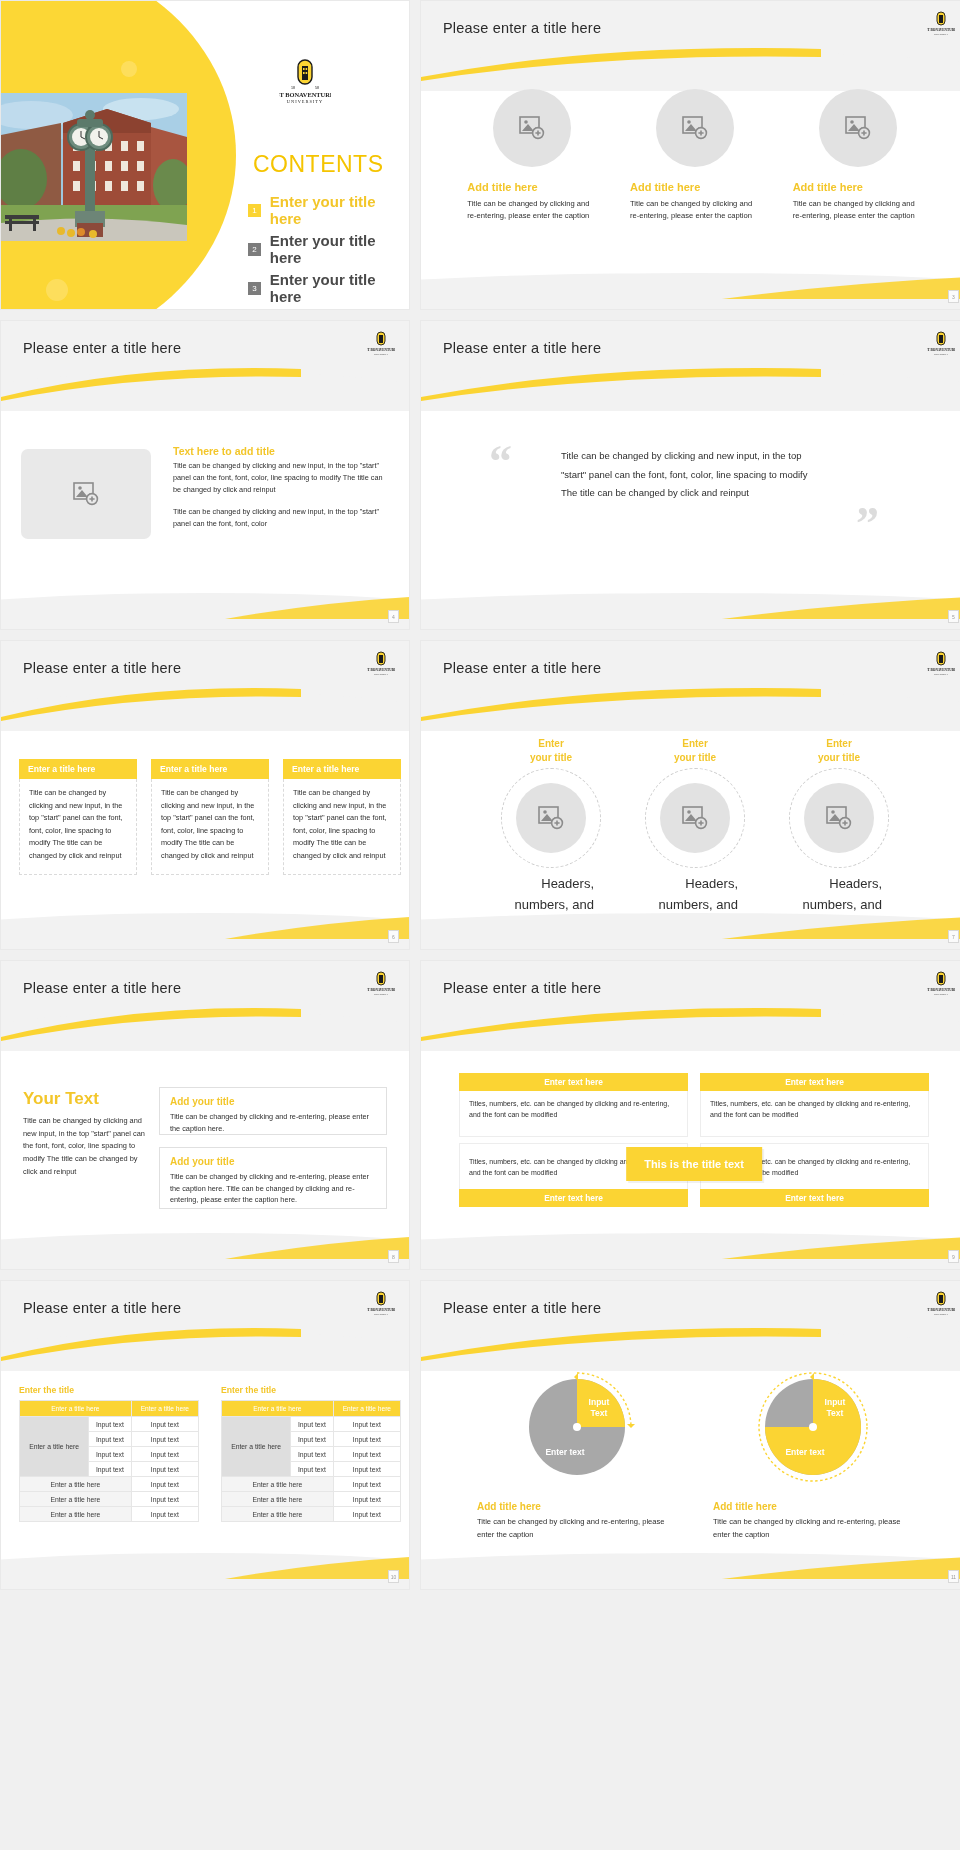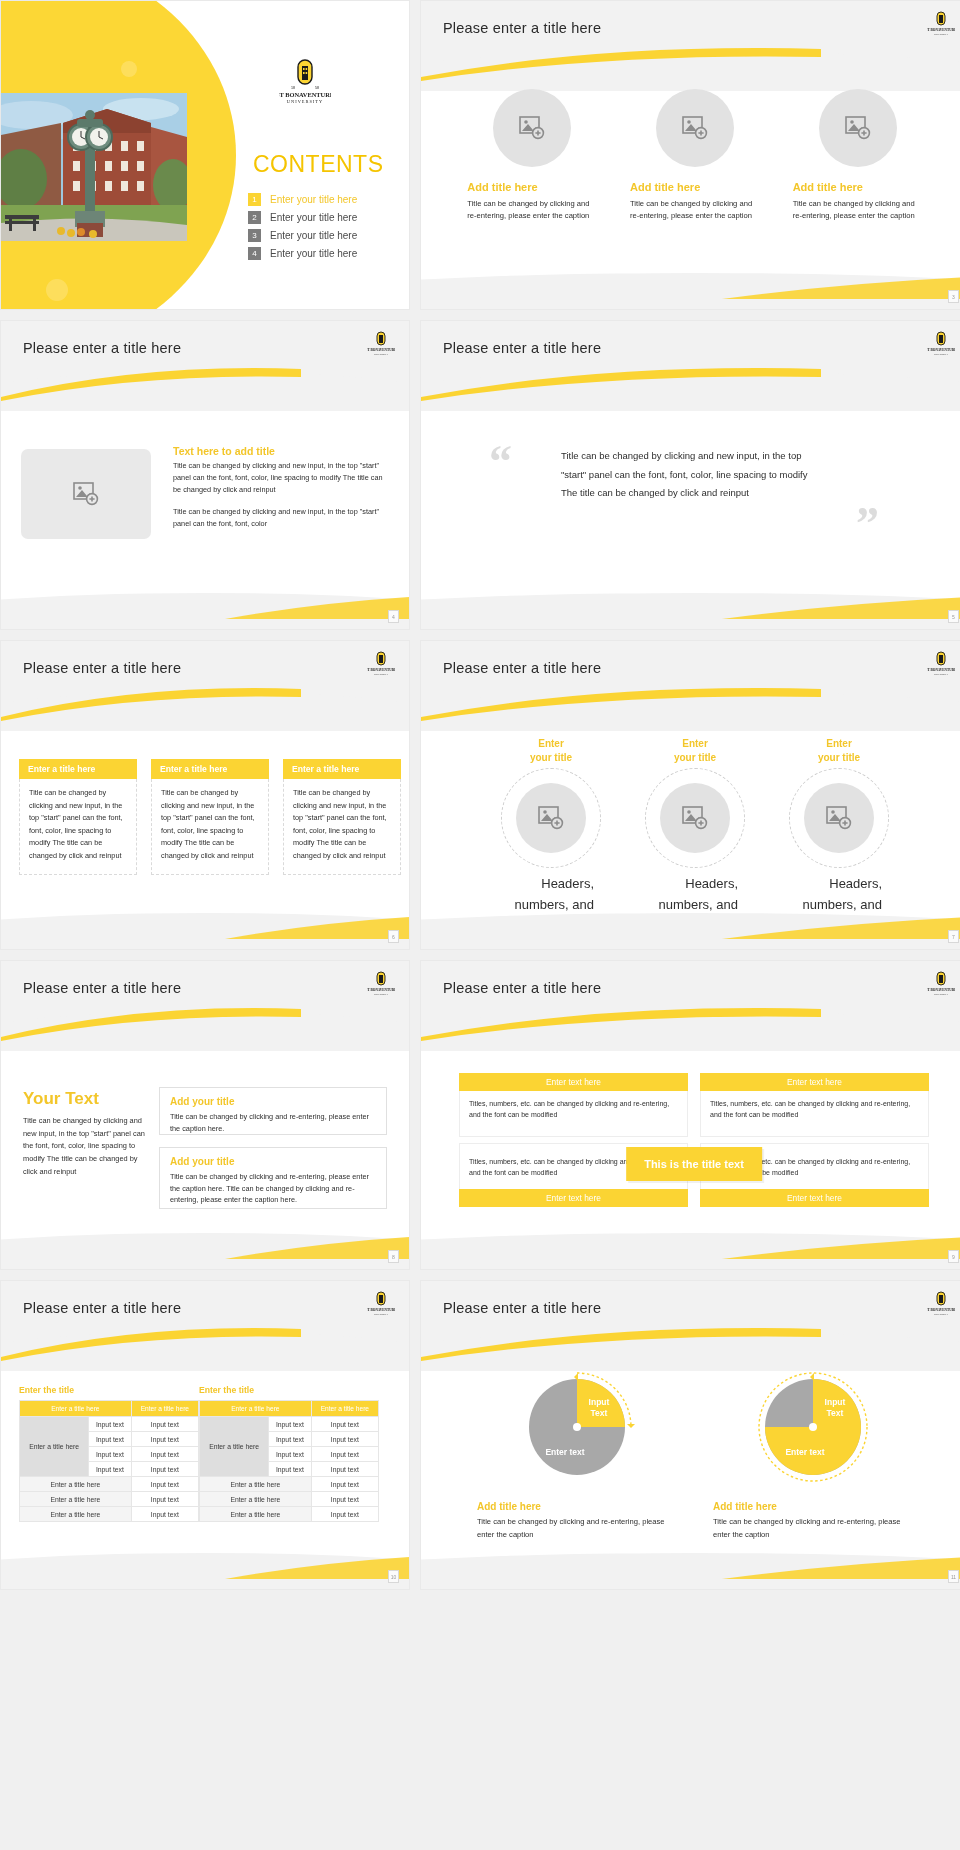--- a/index.html
+++ b/index.html
@@ -67,21 +67,21 @@
     position:absolute; left:252px; top:150px; color:#f5c400;
     font-size:23px; font-weight:normal; letter-spacing:.5px;
   }
   .toc{ position:absolute; left:247px; top:192px; }
   .toc-row{ display:flex; align-items:center; margin-bottom:5px; }
   .toc-num{
     width:13px;height:13px; background:#7c7c7c; color:#fff; font-size:8px;
     display:flex;align-items:center;justify-content:center; margin-right:9px;
   }
   .toc-row:first-child .toc-num{ background:#fbd433; }
-  .toc-label{ font-size:10px; font-weight:normal; color:#4a4a4a;}
+  .toc-label{ font-size:15px; font-weight:bold; color:#4a4a4a;}
   .toc-row:first-child .toc-label{ color:#f3c62a; }
   .ph-circle{
     width:74px;height:74px;border-radius:50%;background:#e2e2e2;
     display:flex;align-items:center;justify-content:center;
   }
   .ph-rect{
     width:130px;height:90px;border-radius:7px;background:#e9e9e9;
     display:flex;align-items:center;justify-content:center;
   }
   .imgicon{ width:26px;height:24px; }
@@ -137,32 +137,32 @@
      background:#fff; padding:8px 10px 10px;}
   .s8-b1{ top:126px; height:48px;}
   .s8-b2{ top:186px; height:62px;}
   .s8-bh{ font-size:10px; font-weight:bold; color:#f3c62a;}
   .s8-bp{ margin-top:4px; font-size:7.3px; line-height:1.6; color:#2f2f2f;}
 
   
   .s9{ position:absolute; left:38px; top:112px; width:470px; }
   .s9-row{ display:flex; gap:12px; }
   .s9-cell{ width:229px; }
-  .s9-hd{ background:#fbd433; color:#fff; font-size:8.4px; font-weight:normal;
+  .s9-hd{ background:#fbd433; color:#fff; font-size:8.4px; font-weight:bold;
     text-align:center; padding:4px 0;}
   .s9-bd{ border:1px solid #ededed; border-top:none; background:#fff;
     font-size:7px; line-height:1.62; color:#2f2f2f; padding:7px 9px; height:46px;}
   .s9-bd2{ border:1px solid #ededed; border-bottom:none; background:#fff;
     font-size:7px; line-height:1.62; color:#2f2f2f; padding:12px 9px 7px; height:46px;}
   .s9-center{ position:absolute; left:50%; top:74px; transform:translateX(-50%);
     background:#fbd433; color:#fff; font-size:11px; font-weight:bold;
     padding:11px 18px; box-shadow:2px 2px 0 rgba(0,0,0,.06); white-space:nowrap;}
 
   
-  .s10-wrap{ position:absolute; left:18px; top:104px; display:flex; }
+  .s10-wrap{ position:absolute; left:18px; top:104px; display:flex; gap:22px;}
   .tbl-title{ font-size:8.6px; font-weight:bold; color:#f3c62a; margin-bottom:5px;}
   table.t{ border-collapse:collapse; width:180px; font-size:6.8px; color:#3a3a3a;}
   table.t td,table.t th{ border:1px solid #e6e6e6; padding:3.5px 3px; text-align:center;
     font-weight:normal;}
   table.t th{ background:#fbd433; color:#fff; font-size:6.6px; padding:4px 3px;}
   table.t td.lbl{ background:#dedede; }
   table.t td.sub{ background:#f4f4f4; }
 
   
   .s11-wrap{ position:absolute; left:0; top:86px; width:100%; display:flex;

